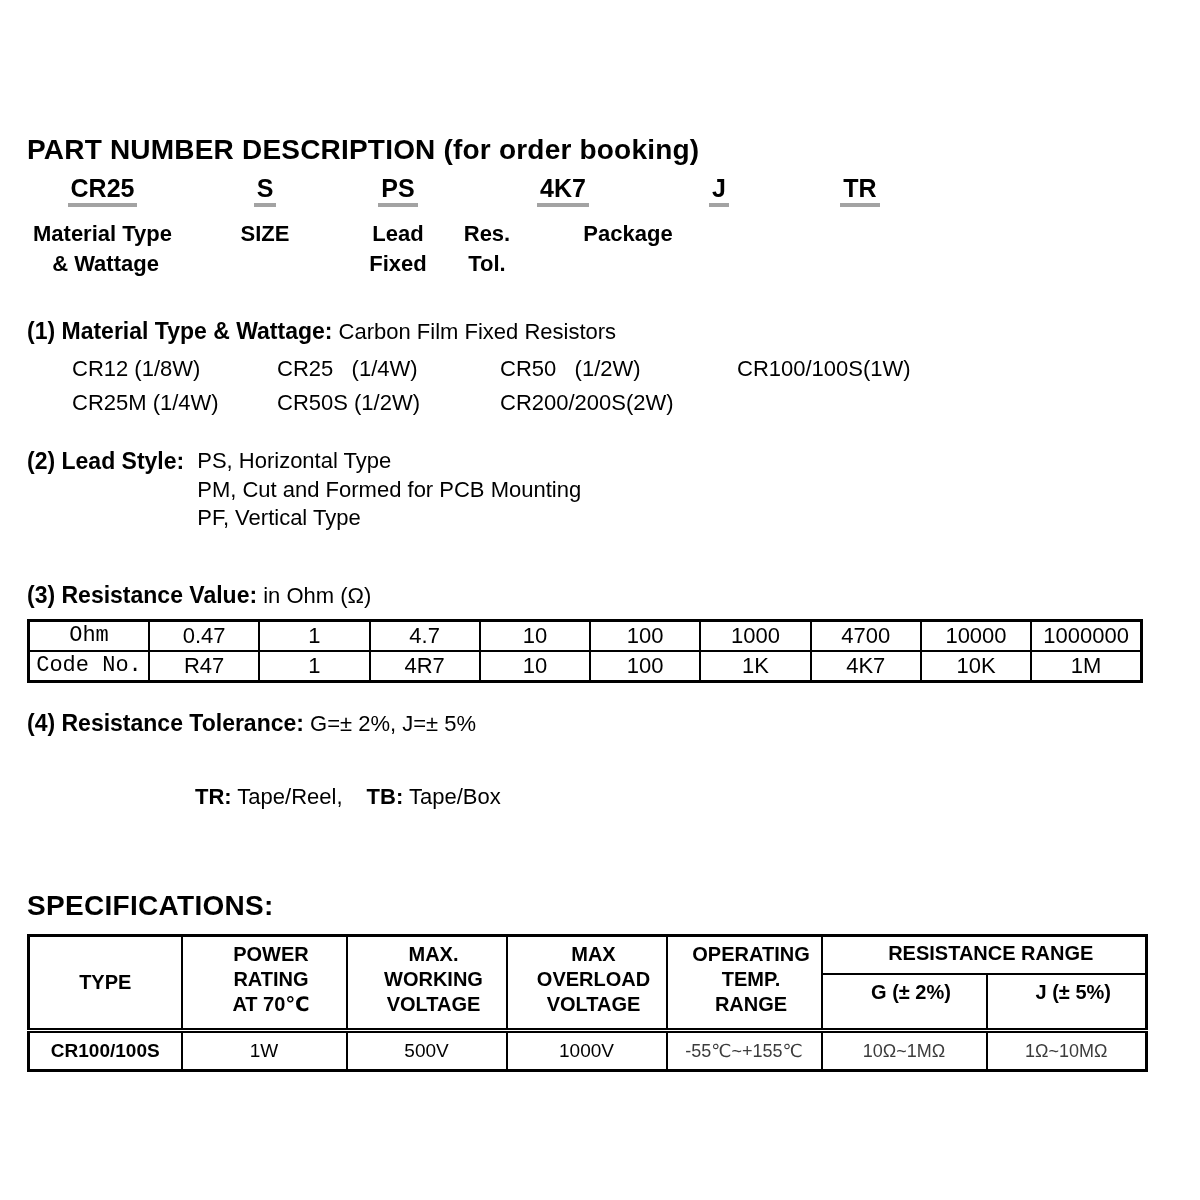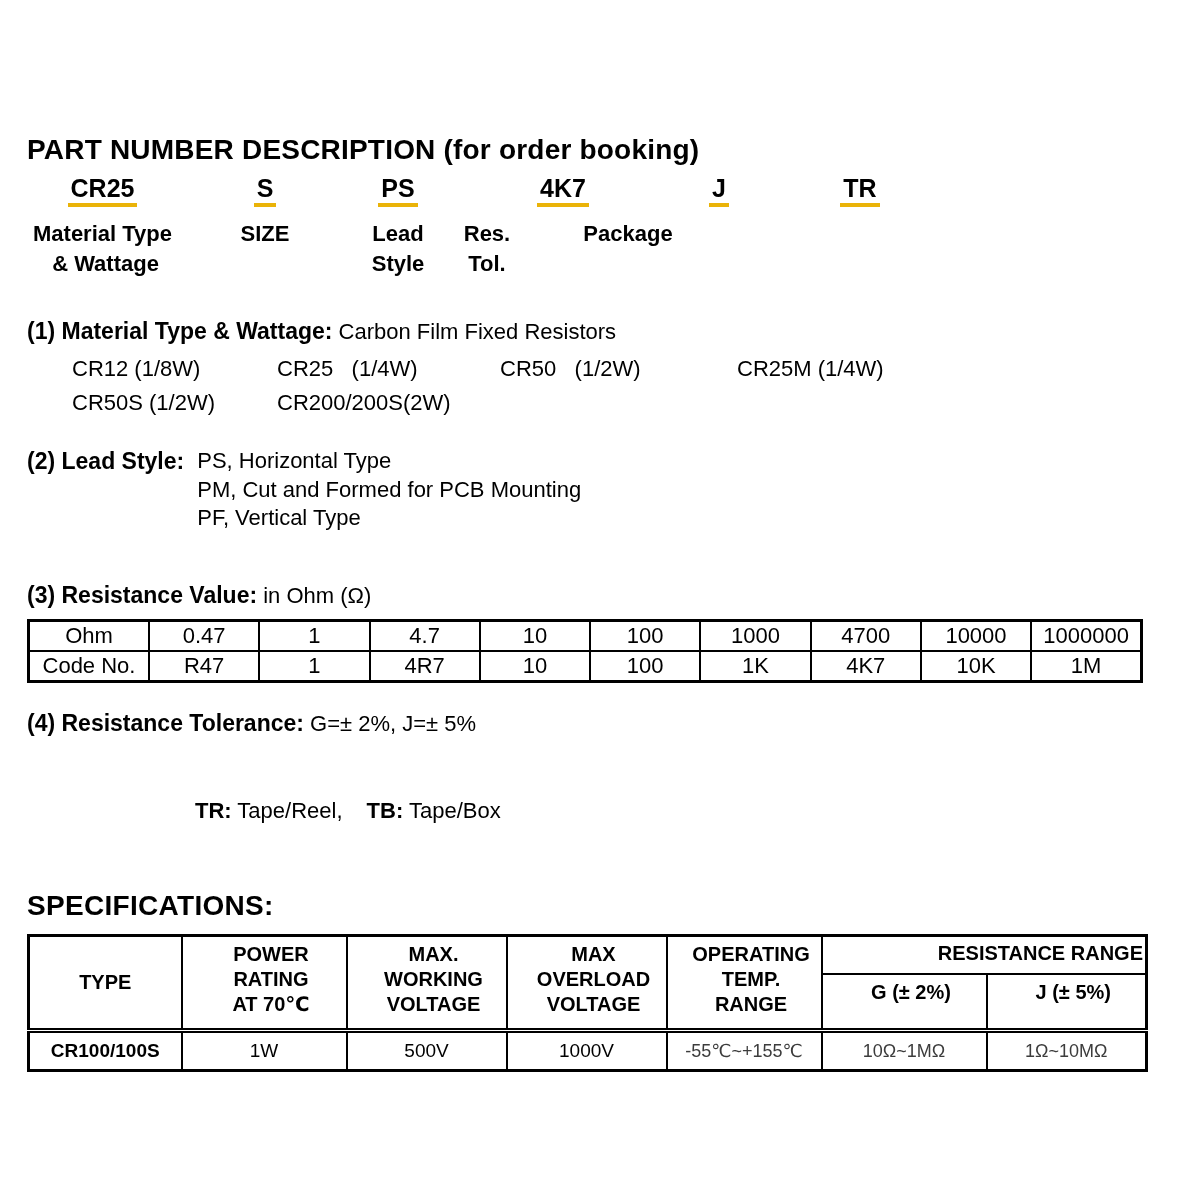--- a/index.html
+++ b/index.html
@@ -26,21 +26,21 @@
   .pn-col{text-align:center;}
   .pn-col.c0{width:157px;}
   .pn-col.c1{width:168px;}
   .pn-col.c2{width:98px;}
   .pn-col.c3{width:232px;}
   .pn-col.c4{width:80px;}
   .pn-col.c5{width:202px;}
   .pn-code{
     display:inline-block;
     font-size:25px;font-weight:700;
-    border-bottom:4px solid #eab308;
+    border-bottom:4px solid #a3a3a3;
     padding:0 3px 1px 3px;
     line-height:27px;
   }
   .pn-label{
     font-size:22px;font-weight:700;line-height:30px;
     white-space:pre;
   }
 
   
   .sec{left:27px;font-size:22px;line-height:28px;white-space:nowrap;}
@@ -62,25 +62,25 @@
     border:3px solid #000;
     table-layout:fixed;width:1116px;
   }
   .res-table td{
     border:2px solid #000;
     height:26px;
     text-align:center;
     font-size:22px;
     padding:0 2px;
   }
-  .res-table td.rowhead{width:114px;}
+  .res-table td.rowhead{width:114px;font-family:Liberation Mono, monospace;}
 
   .sec-4{top:709px;}
   .sec-5{top:783px;}
-  .pkg-line2{margin-top:14px;padding-left:168px;}
+  .pkg-line2{padding-left:168px;}
   .pkg-line2 b{font-size:22px;}
   .pkg-gap{display:inline-block;width:24px;}
 
   
   .spec-title{
     left:27px;top:890px;
     font-size:28px;font-weight:700;letter-spacing:0.3px;
   }
   .spec-table{
     left:27px;top:934px;
@@ -88,21 +88,21 @@
     table-layout:fixed;
   }
   .spec-table th,.spec-table td{border:2px solid #000;}
   .spec-table th{
     font-size:20px;font-weight:700;line-height:25px;
     vertical-align:top;padding:5px 2px 2px 16px;
     text-align:center;
   }
   .spec-table th.mid{vertical-align:middle;padding:2px;}
   .spec-table th.dbl, .spec-table td.dbl{border-bottom:5px double #000;}
-  .spec-table th.range{height:30px;padding-top:4px;text-align:right;}
+  .spec-table th.range{height:30px;padding-top:4px;}
   .spec-table tr.subhead th{height:46px;}
   .spec-table td{
     height:36px;text-align:center;vertical-align:middle;
     font-size:19px;padding:0 8px;
   }
   .spec-table td.typecell{font-weight:700;font-size:19px;}
   .spec-table td.graytxt{color:#3c3c3c;font-size:18px;}
 </style>
 </head>
 <body>
@@ -121,37 +121,38 @@
 <div class="abs pn-row labels">
   <div class="pn-col c0">
     <div class="pn-label">Material Type</div>
     <div class="pn-label"> &amp; Wattage</div>
   </div>
   <div class="pn-col c1">
     <div class="pn-label">SIZE</div>
   </div>
   <div class="pn-col c2">
     <div class="pn-label">Lead</div>
-    <div class="pn-label">Style</div>
+    <div class="pn-label">Fixed</div>
   </div>
   <div class="pn-col c4">
     <div class="pn-label">Res.</div>
     <div class="pn-label">Tol.</div>
   </div>
   <div class="pn-col c5">
     <div class="pn-label">Package</div>
   </div>
 </div>
 
 <div class="abs sec sec-1">
   <div><b>(1) Material Type &amp; Wattage:</b><span> Carbon Film Fixed Resistors</span></div>
   <div class="mat-rows">
     <span>CR12 (1/8W)</span>
     <span>CR25   (1/4W)</span>
     <span>CR50   (1/2W)</span>
+    <span>CR100/100S(1W)</span>
     <span>CR25M (1/4W)</span>
     <span>CR50S (1/2W)</span>
     <span>CR200/200S(2W)</span>
   </div>
 </div>
 
 <div class="abs sec sec-2">
   <b>(2) Lead Style:</b>
   <div class="lead-lines">
     <div>PS, Horizontal Type</div>

